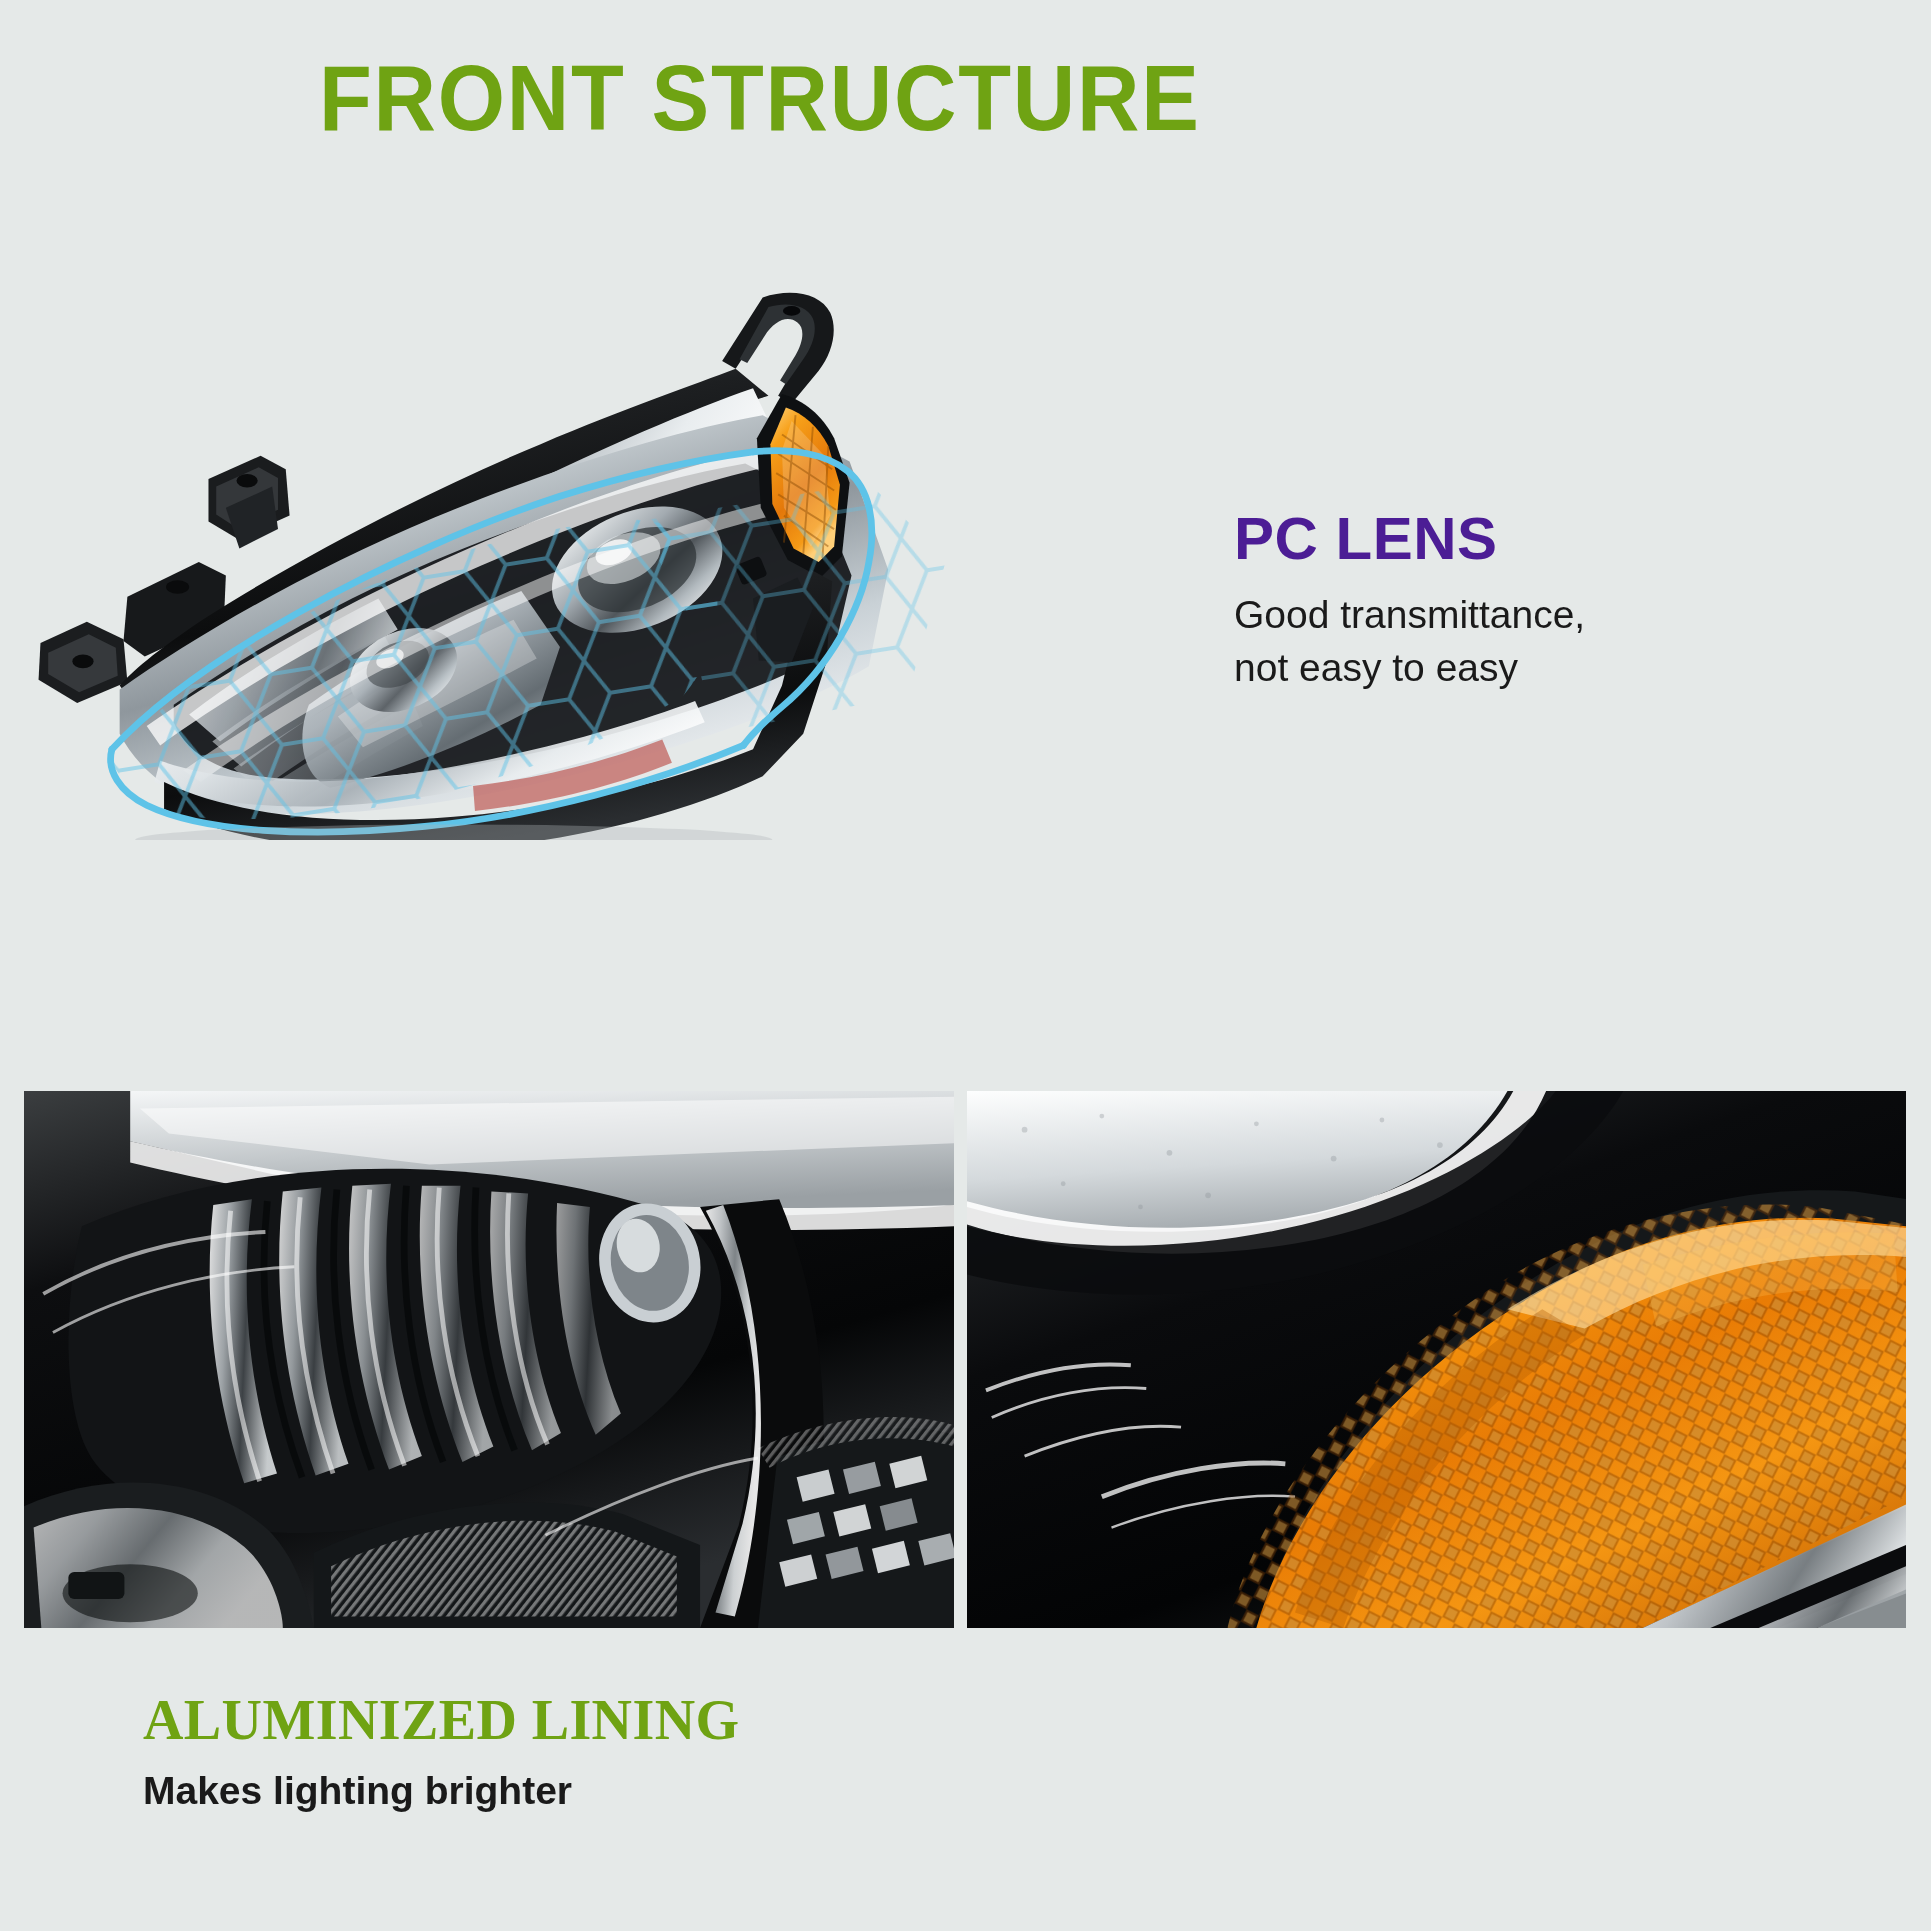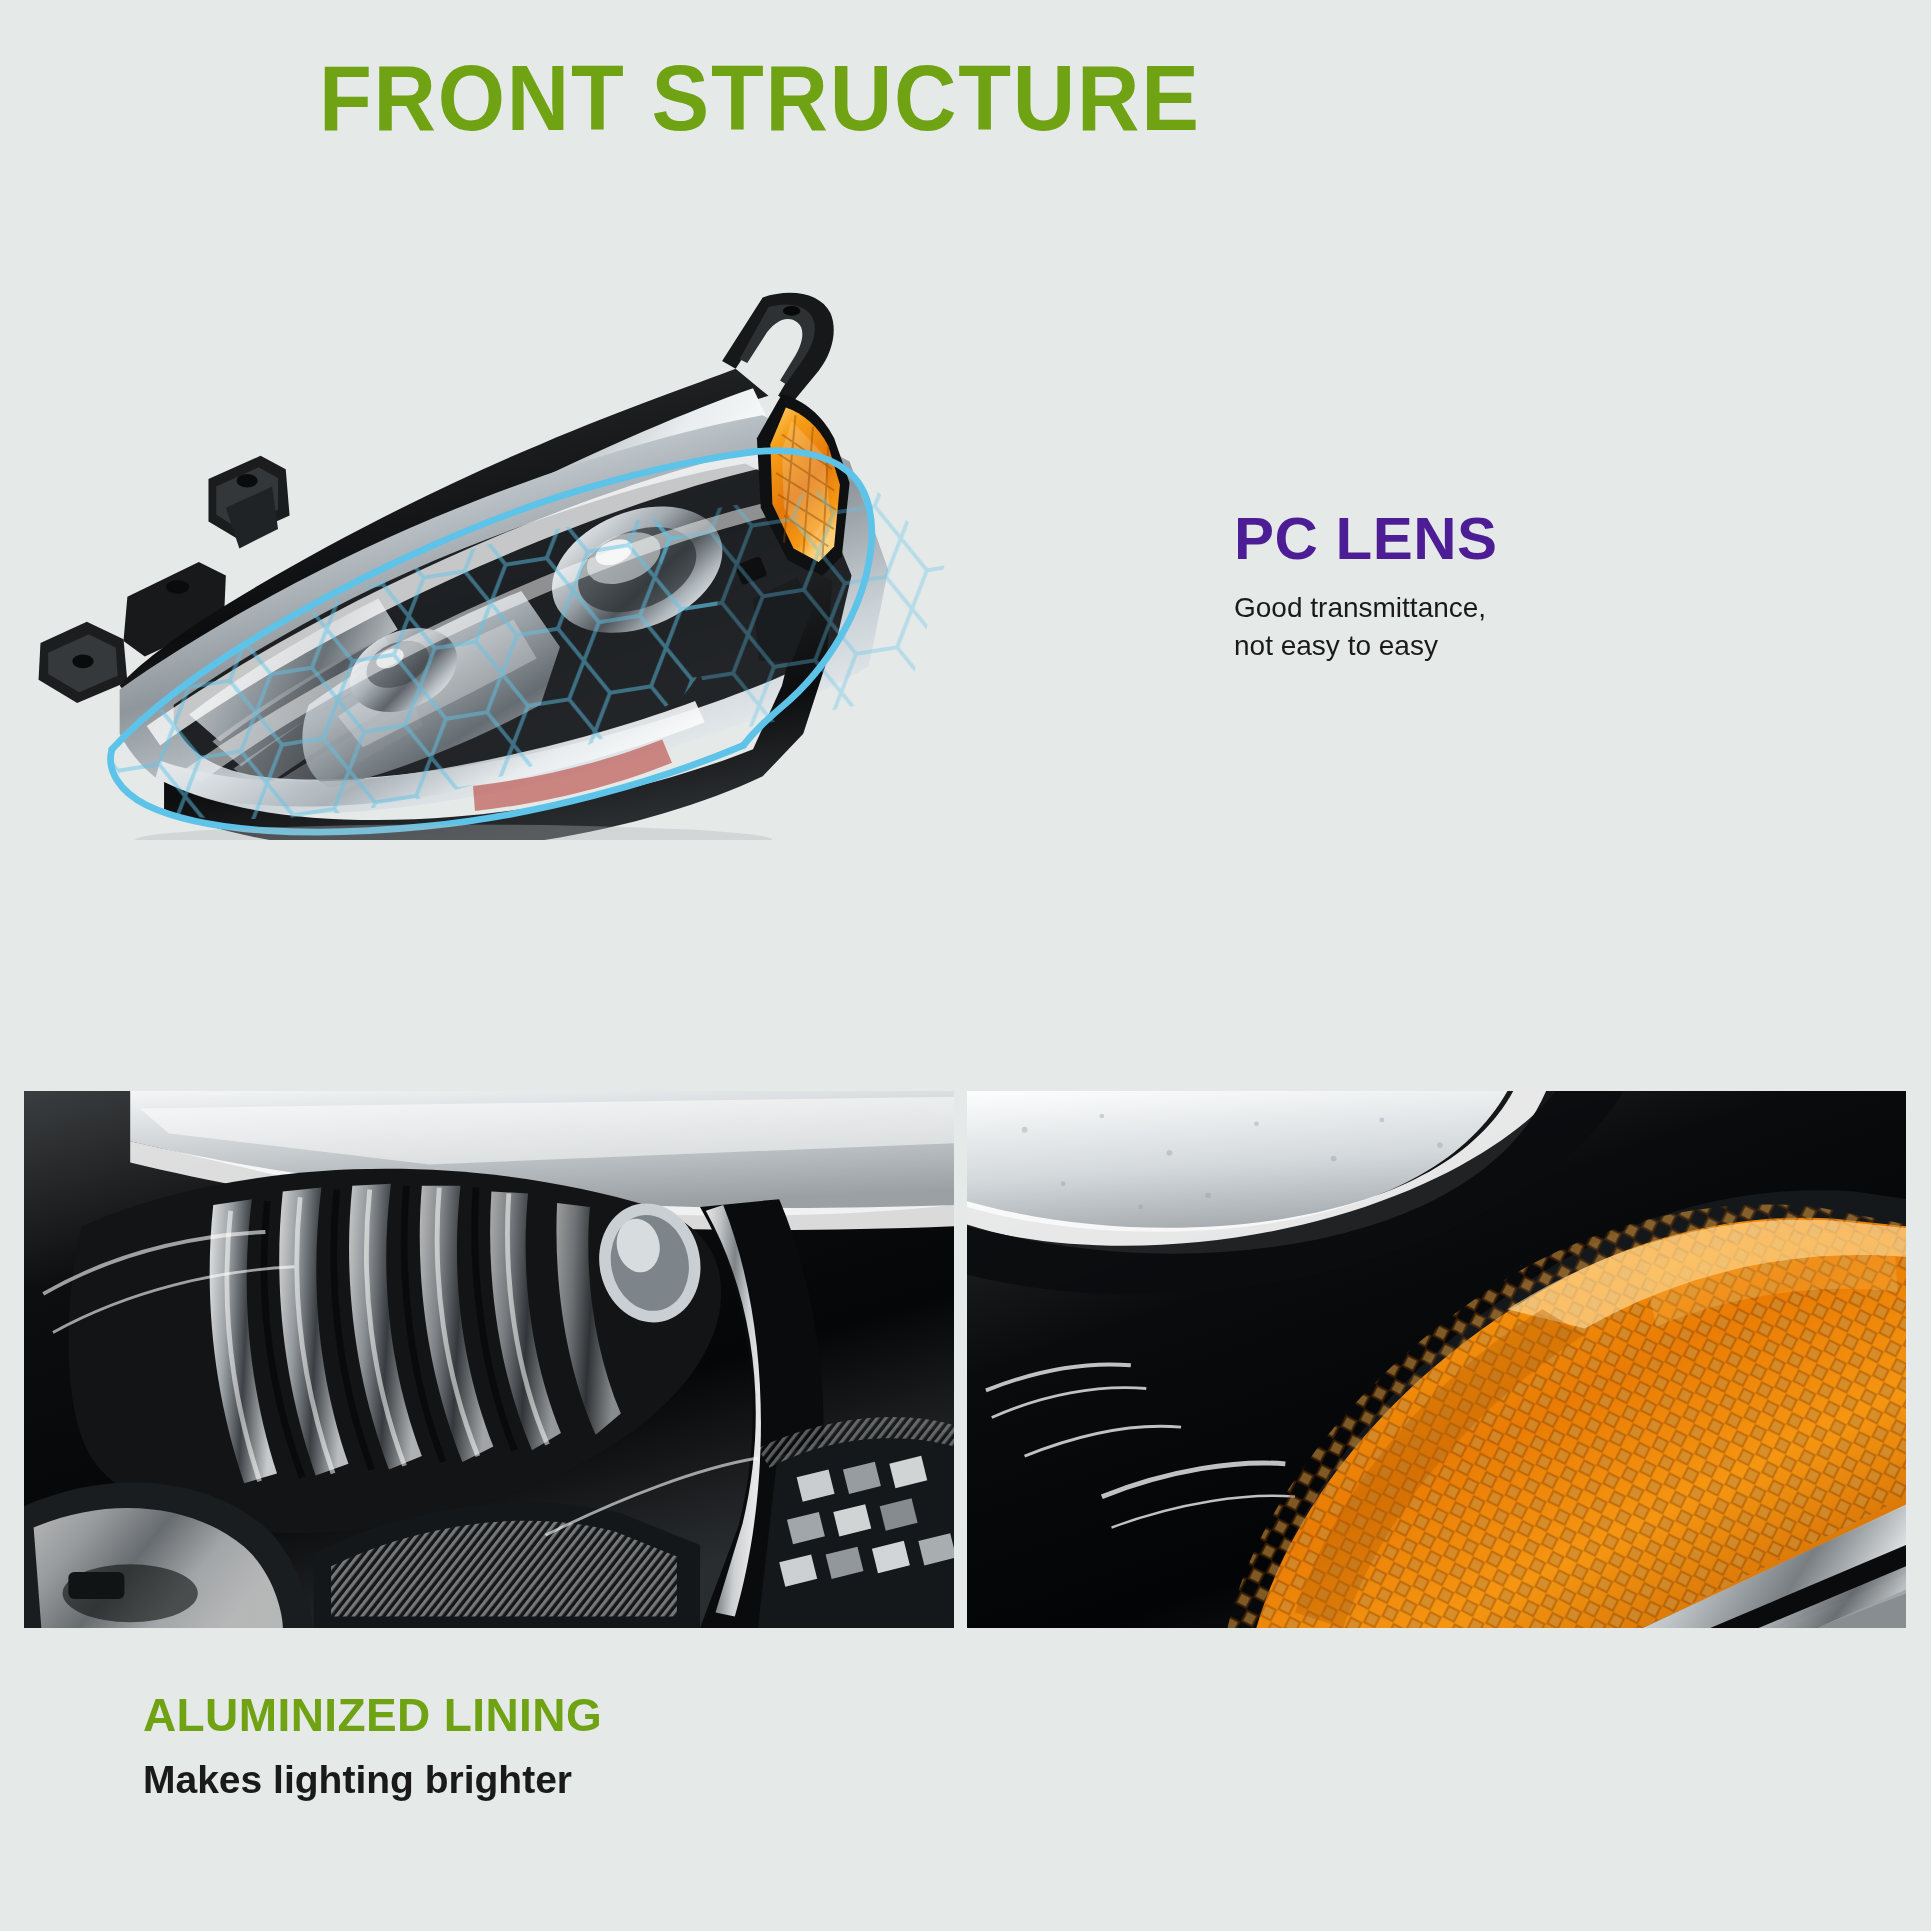--- a/index.html
+++ b/index.html
@@ -39,41 +39,42 @@
   .callout{
     position:absolute;
     left:1234px; top:506px;
     width:502px;
   }
   .callout .head{
     font-size:60px;font-weight:bold;color:#4c1d95;
     letter-spacing:0.5px;line-height:1.1;margin:0 0 17.4px 0;
   }
   .callout .body{
-    font-size:28px;color:#1a1a1a;line-height:1.34;margin:0;
+    font-size:39px;color:#1a1a1a;line-height:1.34;margin:0;
     font-weight:400;
   }
 
   
   .panel{
     position:absolute;
     top:1091px;height:537px;
     overflow:hidden;
     background:#0a0a0a;
   }
   .panel-left{left:24px;width:930px;}
   .panel-right{left:967px;width:939px;}
   .panel svg{display:block;width:100%;height:100%;}
 
   
   .cap{position:absolute;}
   .cap .head{
-    font-size:46px;font-weight:bold;color:#6fa313;
+    font-size:56px;font-weight:bold;color:#6fa313;
     letter-spacing:0.4px;line-height:1.1;margin:0 0 13.5px 0;
     white-space:nowrap;
+    font-family:Liberation Serif, serif;
   }
   .cap .body{
     font-size:39px;color:#1a1a1a;line-height:1.32;margin:0;font-weight:700;
   }
   .cap-left{left:143px;top:1690px;}
   .cap-right{left:1083px;top:1682px;}
 </style>
 </head>
 <body>
 

